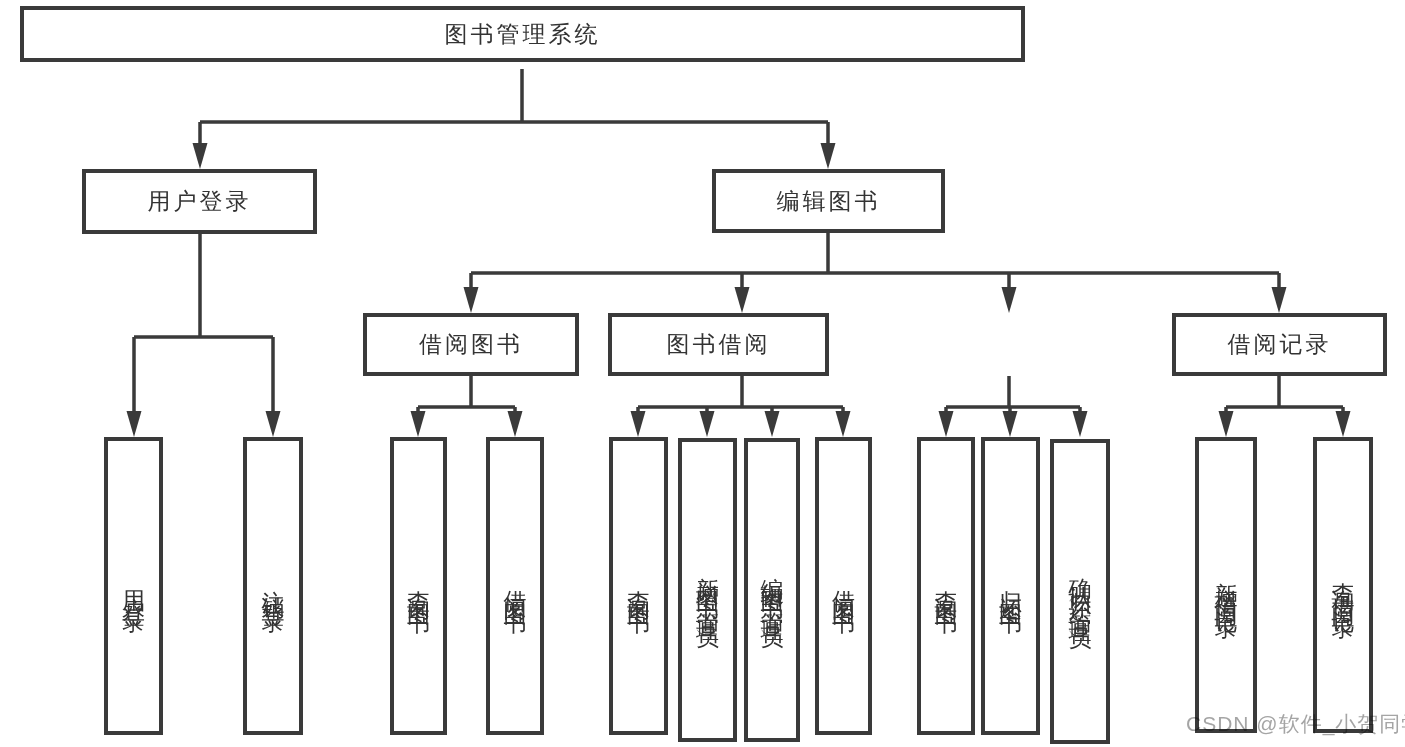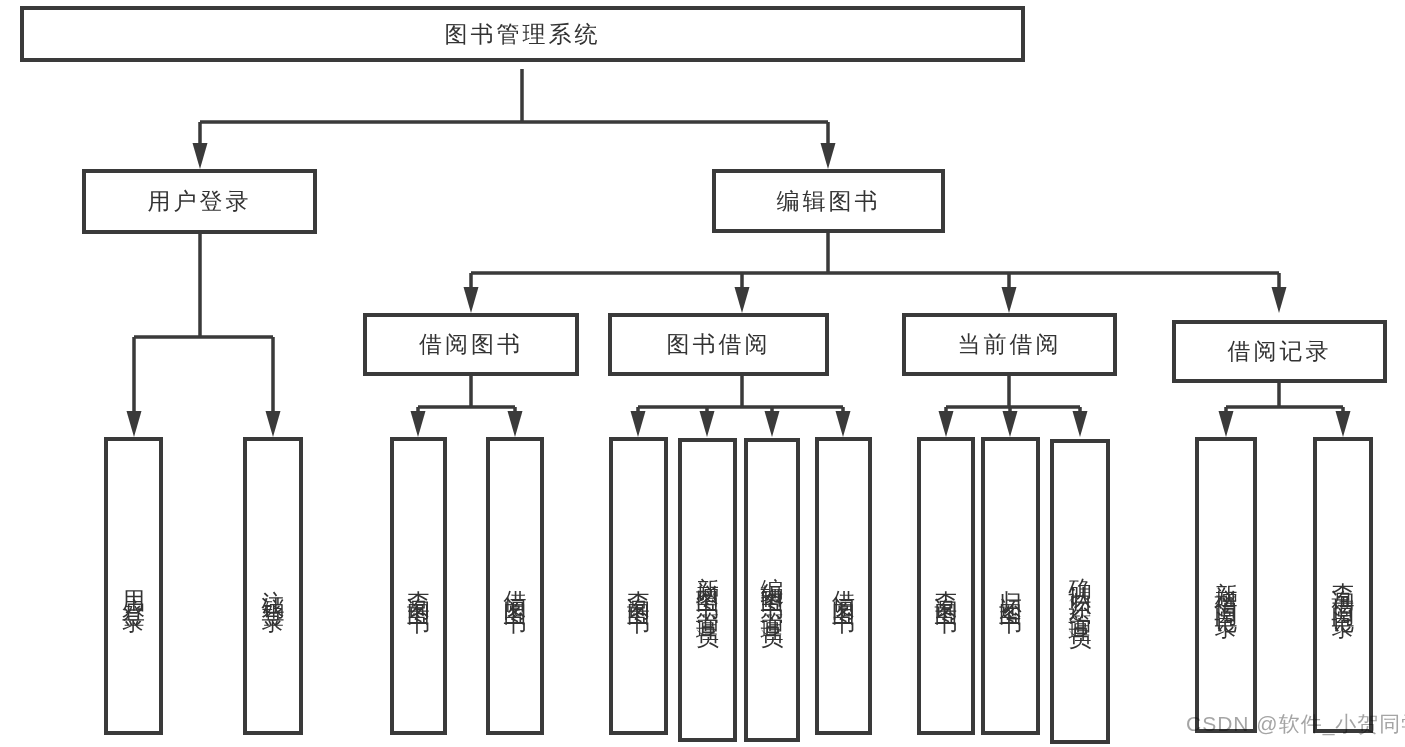--- a/index.html
+++ b/index.html
@@ -101,24 +101,21 @@
   <div class="box" style="left:712px;top:169px;width:233px;height:64px;">
     <span class="hlabel">编辑图书</span>
   </div>
 
   <div class="box" style="left:363px;top:313px;width:216px;height:63px;">
     <span class="hlabel">借阅图书</span>
   </div>
   <div class="box" style="left:608px;top:313px;width:221px;height:63px;">
     <span class="hlabel">图书借阅</span>
   </div>
-  <div class="box" style="left:902px;top:313px;width:215px;height:63px;">
-    <span class="hlabel">当前借阅</span>
-  </div>
-  <div class="box" style="left:1172px;top:320px;width:215px;height:63px;">
+  <div class="box" style="left:1172px;top:313px;width:215px;height:63px;">
     <span class="hlabel">借阅记录</span>
   </div>
 
   <div class="box" style="left:104px;top:437px;width:59px;height:298px;">
     <span class="vlabel">用户登录</span>
   </div>
   <div class="box" style="left:243px;top:437px;width:60px;height:298px;">
     <span class="vlabel">注销登录</span>
   </div>
 

